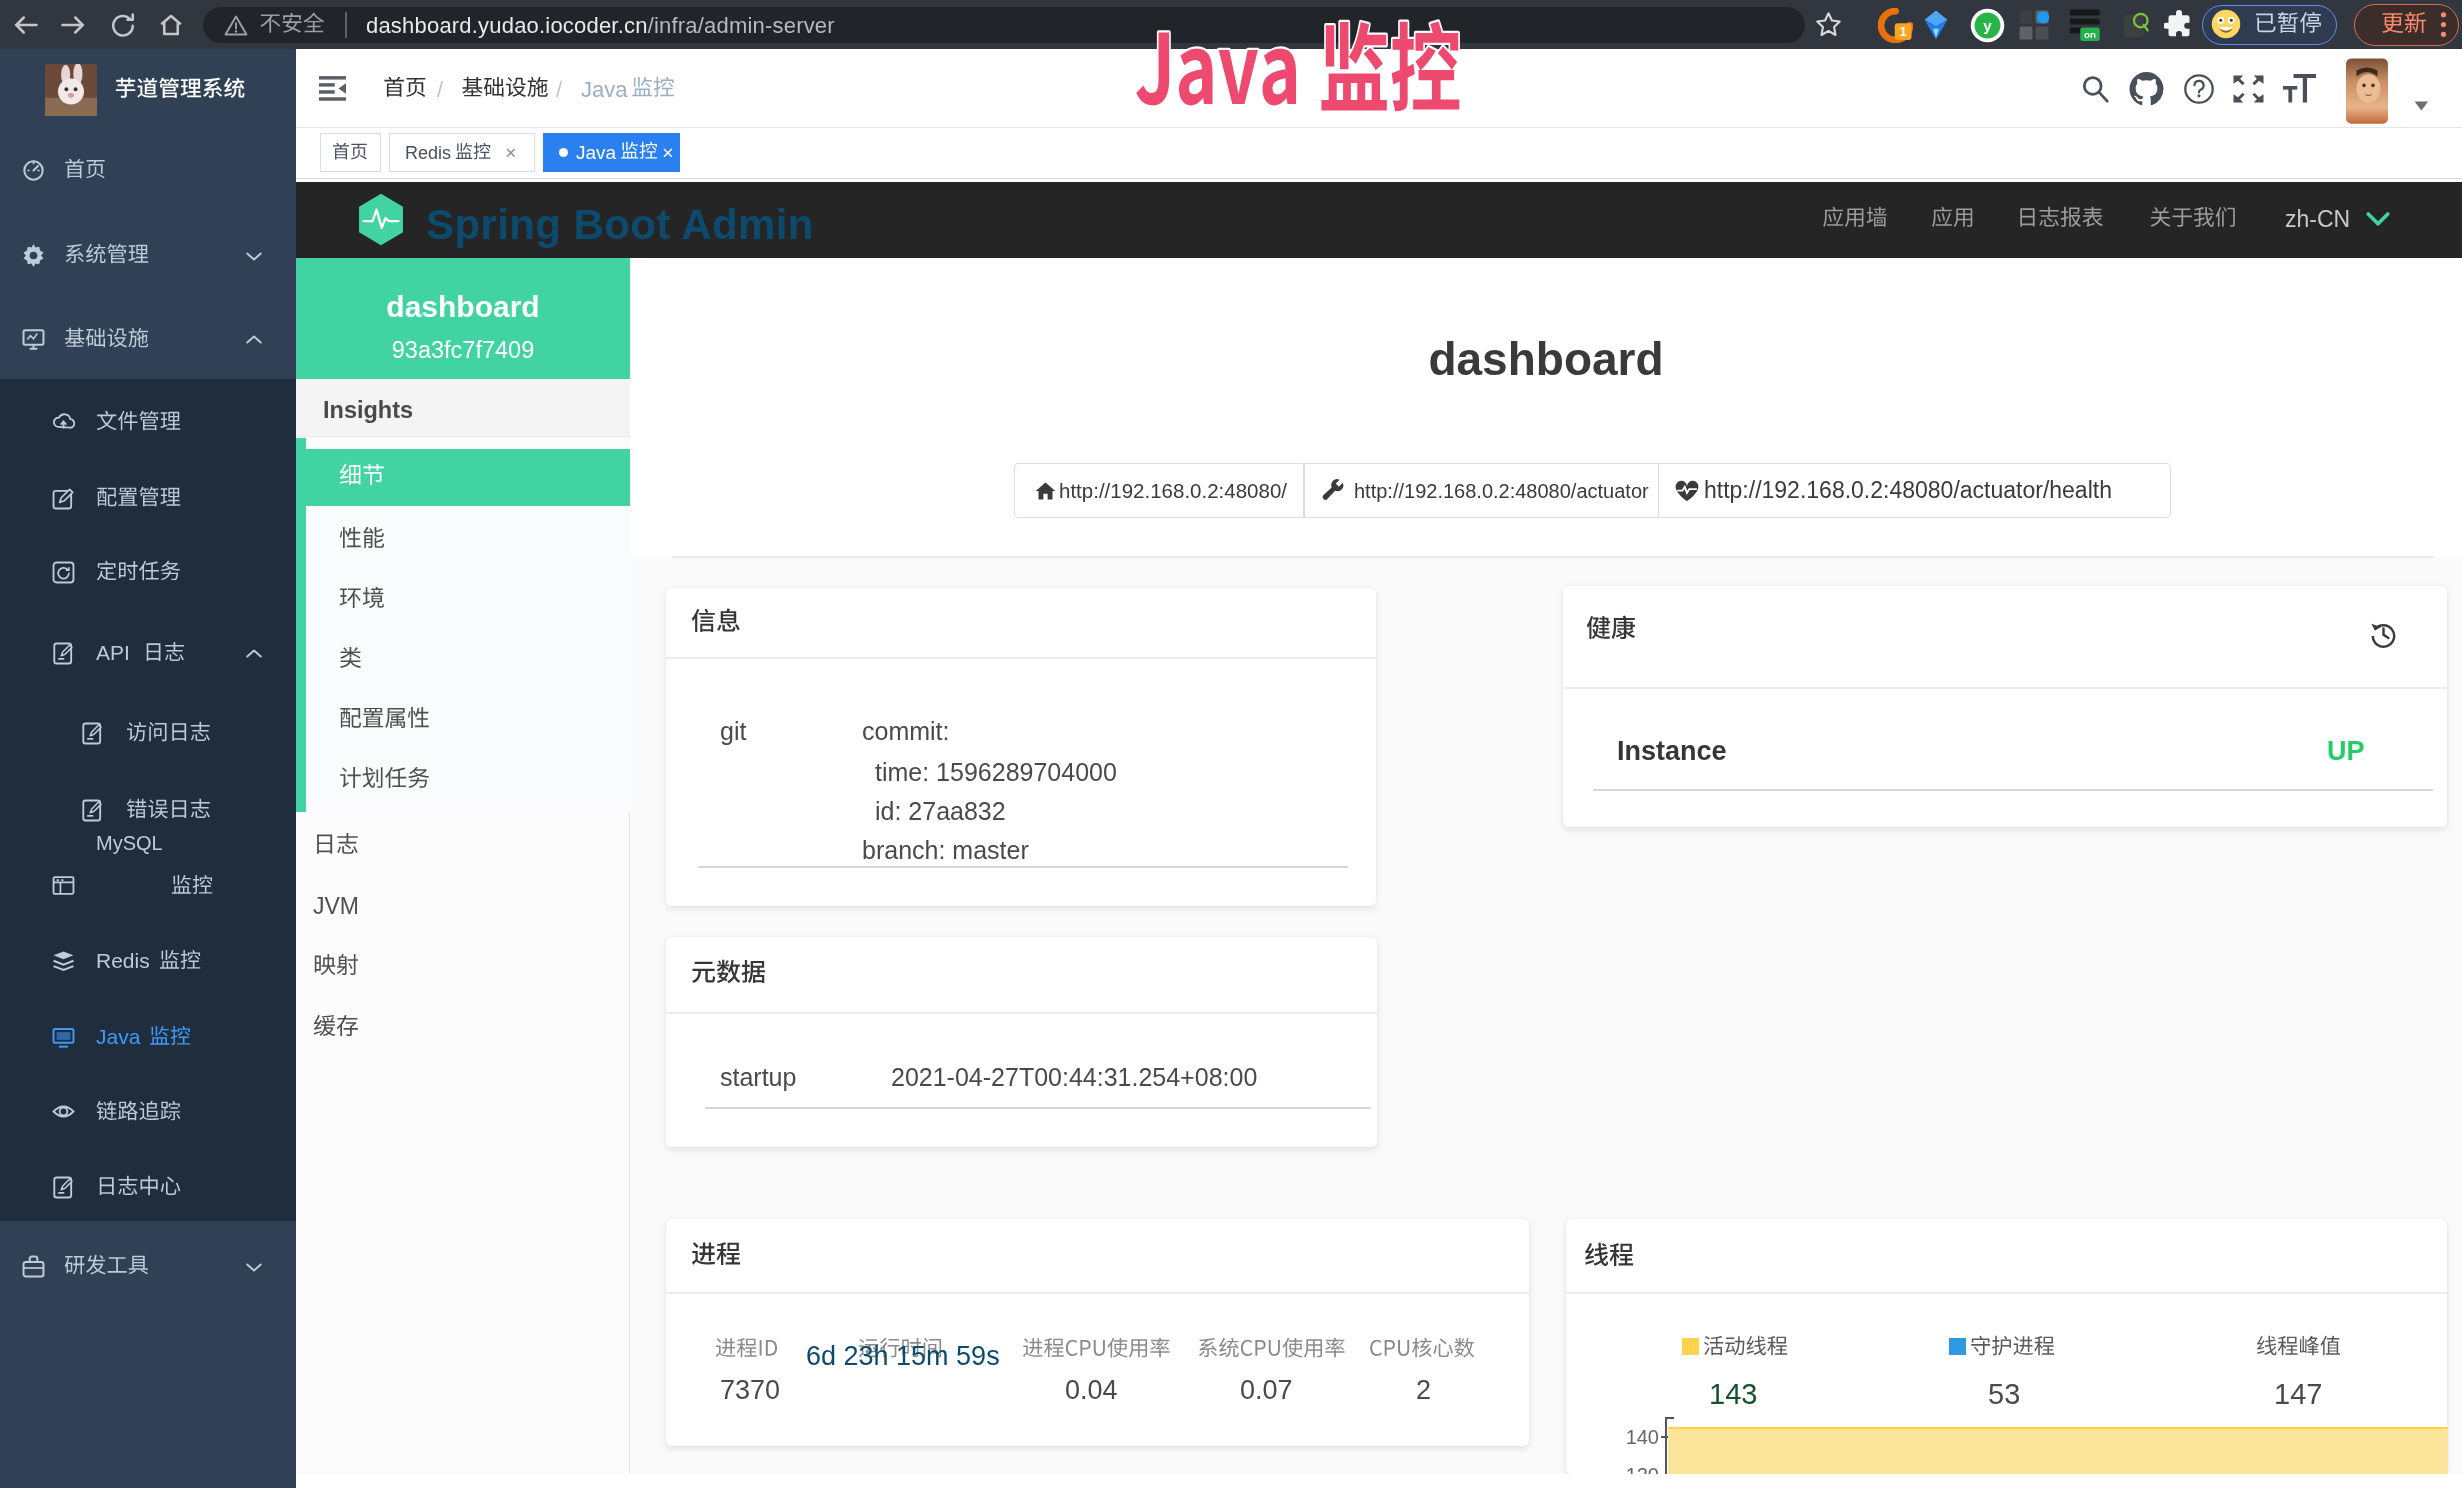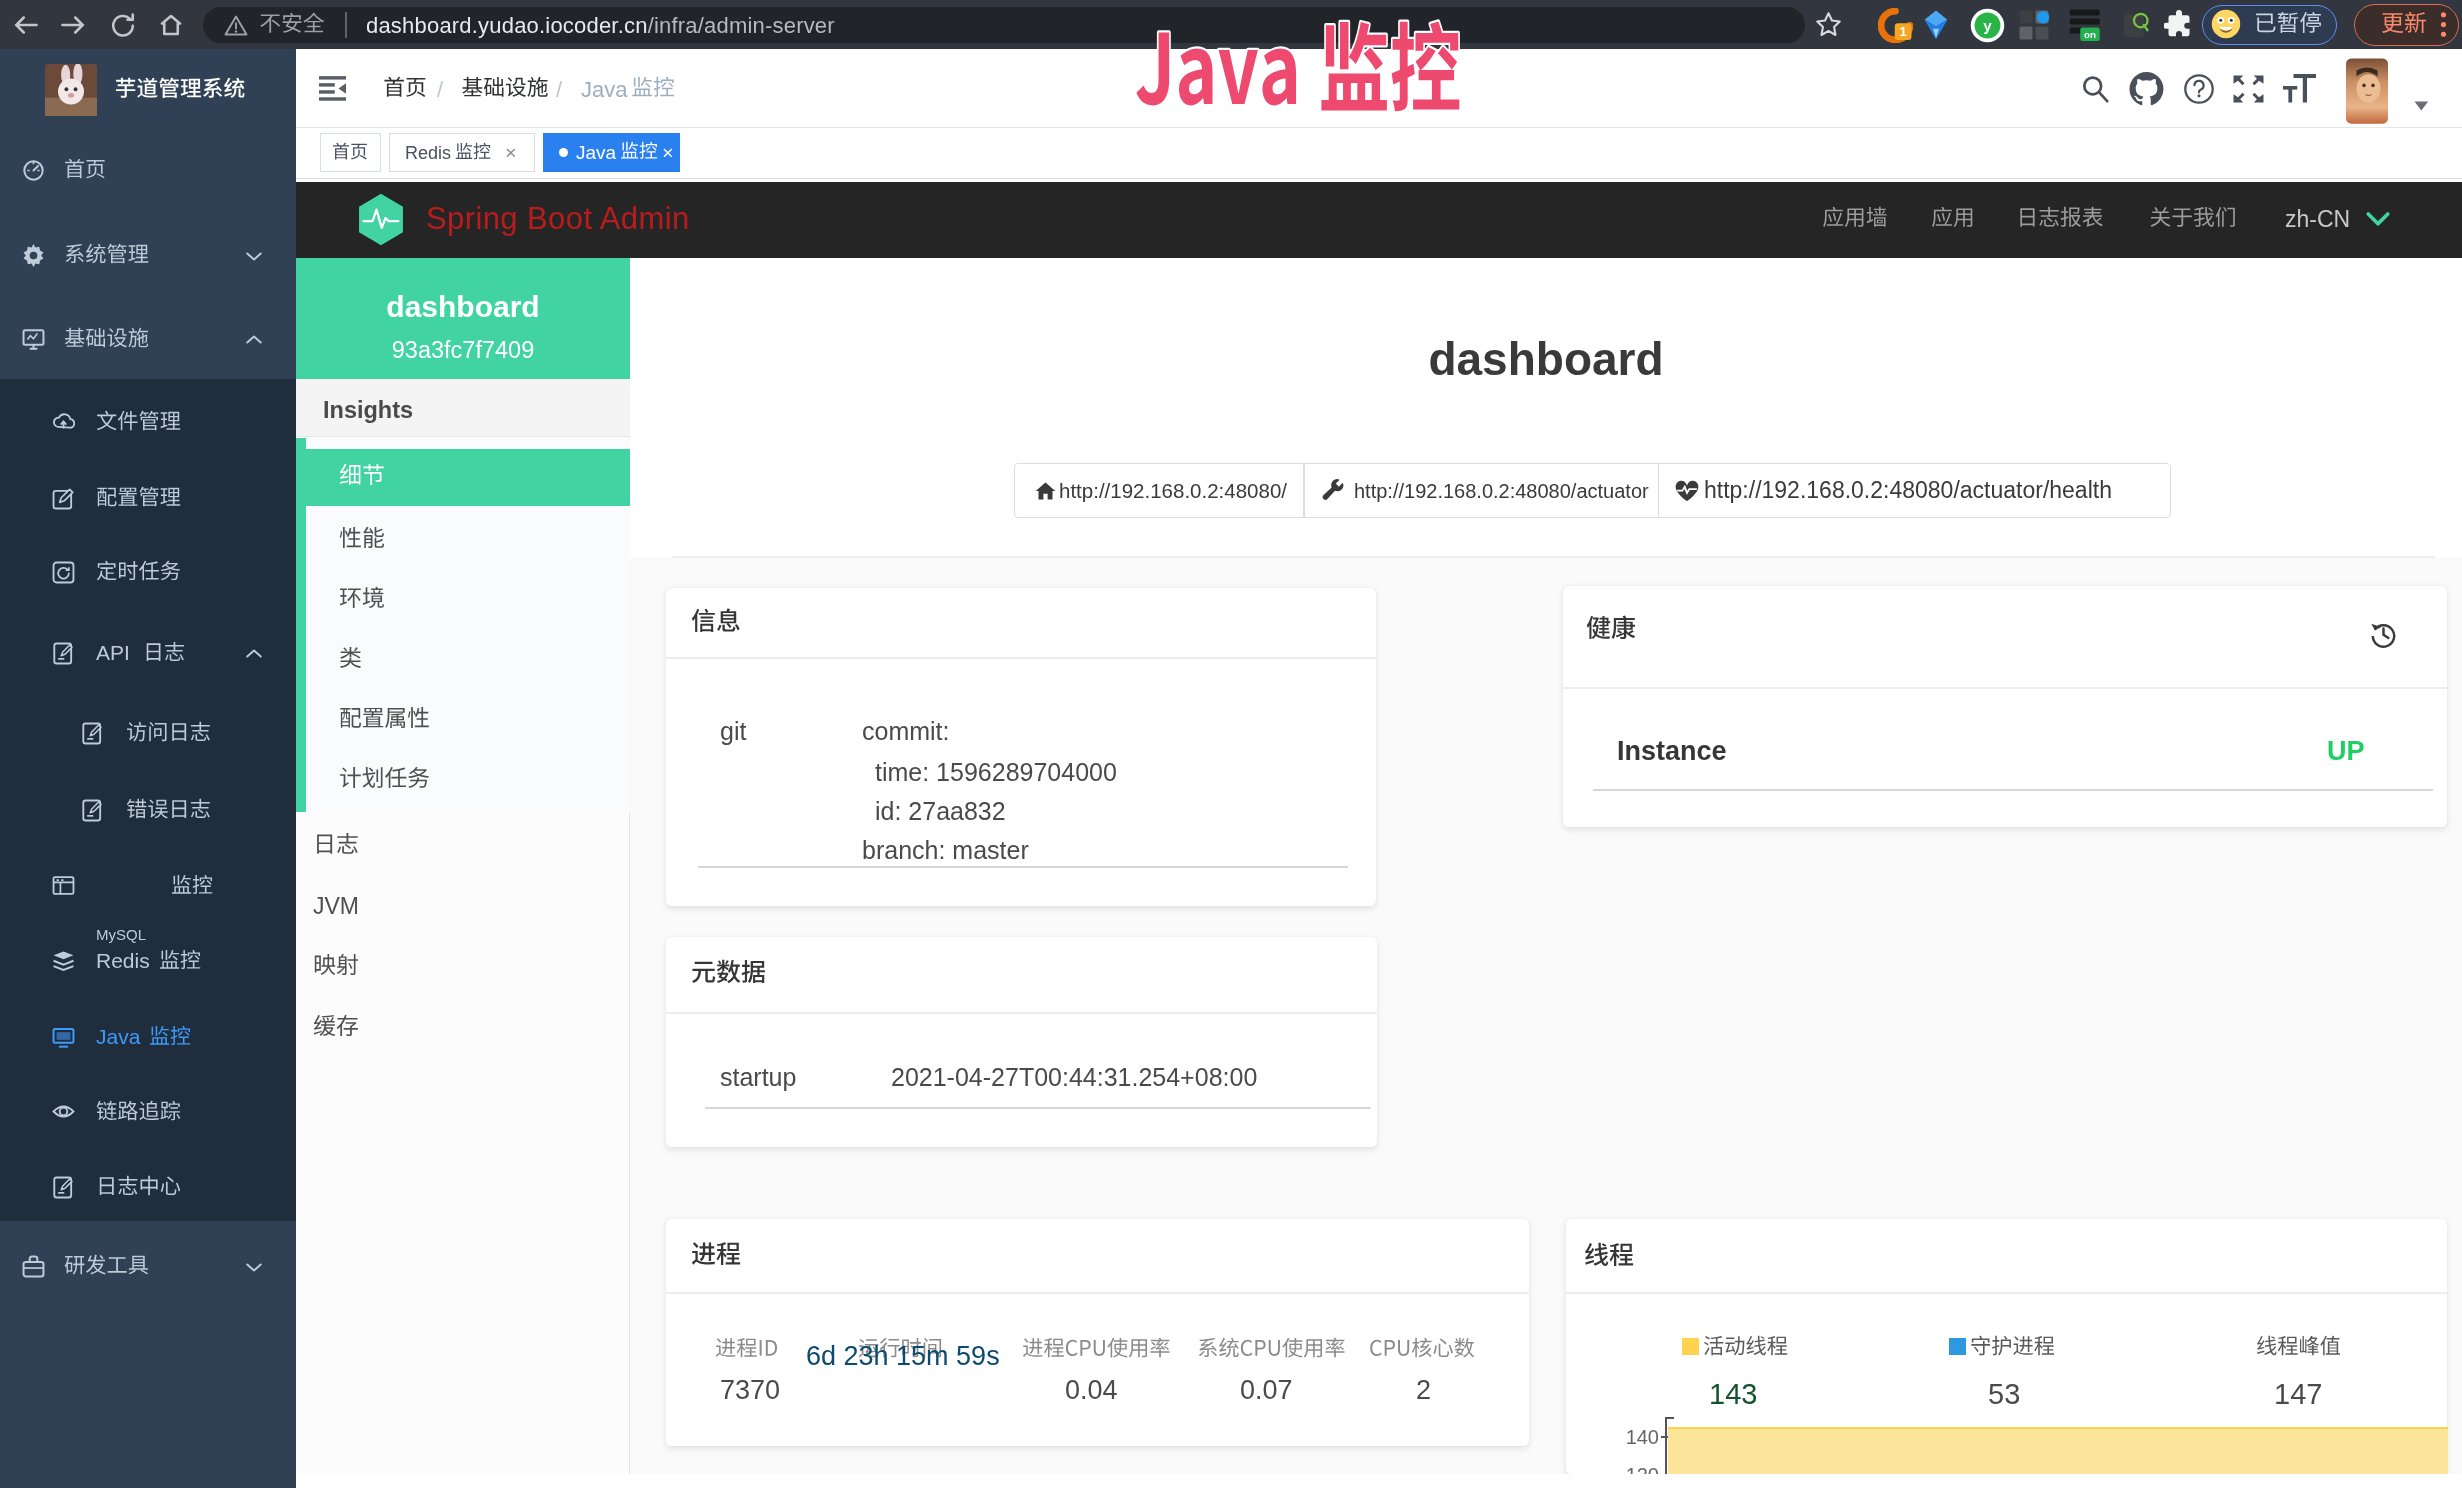--- a/index.html
+++ b/index.html
@@ -221,21 +221,21 @@
           <path transform="translate(0.0,24.6) scale(0.02800,-0.02800)" d="M178 837C148 745 97 657 37 597C50 582 69 545 75 530C107 563 137 604 164 649H401V720H203C218 752 232 785 243 818ZM62 344V275H202V77C202 34 172 6 154 -4C167 -19 184 -50 190 -67C206 -51 232 -34 400 60C395 75 388 104 386 124L271 64V275H408V344H271V479H386V547H106V479H202V344ZM749 840V708H610V840H542V708H444V642H542V510H420V442H958V510H818V642H935V708H818V840ZM610 642H749V510H610ZM547 133H820V27H547ZM547 194V297H820V194ZM478 361V-78H547V-35H820V-74H891V361Z"></path>
           <path transform="translate(28.0,24.6) scale(0.02800,-0.02800)" d="M497 727H821V589H497ZM427 793V523H894V793ZM102 766C156 719 222 652 254 609L306 664C274 705 205 769 152 813ZM366 255V188H592C559 88 490 21 337 -20C353 -34 372 -63 379 -80C533 -34 611 37 651 141C705 32 795 -45 919 -83C928 -62 950 -34 967 -19C841 12 750 85 702 188H961V255H681C686 289 690 326 692 365H923V433H399V365H621C619 325 615 289 609 255ZM189 -50C204 -32 229 -13 389 99C383 114 373 142 369 161L259 89V528H44V456H186V93C186 52 165 29 150 19C163 3 183 -32 189 -50Z"></path>
           <path transform="translate(56.0,24.6) scale(0.02800,-0.02800)" d="M253 352H752V71H253ZM253 426V697H752V426ZM176 772V-69H253V-4H752V-64H832V772Z"></path>
           <path transform="translate(84.0,24.6) scale(0.02800,-0.02800)" d="M270 256V38C270 -44 301 -66 416 -66C440 -66 618 -66 644 -66C741 -66 765 -33 776 98C755 103 724 113 707 126C702 19 693 2 639 2C600 2 450 2 420 2C356 2 345 9 345 39V256ZM378 316C460 268 556 194 601 143L656 194C608 246 510 315 430 361ZM744 232C794 147 850 33 873 -36L946 -5C921 62 862 174 812 257ZM150 247C130 169 95 68 50 5L117 -30C162 36 196 143 217 224ZM459 840V696H56V624H459V454H121V383H886V454H537V624H947V696H537V840Z"></path>
         </svg></span></div>
 <svg class="abs" style="left:52px;top:874px" width="23" height="23" viewBox="0 0 30 30">
       <rect x="2" y="4" width="26" height="22" rx="2" fill="none" stroke="#bfcbd9" stroke-width="2.4"></rect>
       <path d="M2 11h26M11 11v15" stroke="#bfcbd9" stroke-width="2.2"></path>
       <path d="M6 8h3M12 8h3" stroke="#bfcbd9" stroke-width="2"></path>
     </svg>
-<div class="abs lt" style="left:96px;top:926px;font-size:15px;color:#bfcbd9">MySQL</div>
+<div class="abs lt" style="left:96px;top:832px;font-size:20px;color:#bfcbd9">MySQL</div>
 <div style="position:absolute;left:171px;top:874px;line-height:0"><span><svg width="42" height="23.5" viewBox="0 0 56 31" fill="#bfcbd9" xmlns="http://www.w3.org/2000/svg">
           <path transform="translate(0.0,24.6) scale(0.02800,-0.02800)" d="M634 521C705 471 793 400 834 353L894 399C850 445 762 514 691 561ZM317 837V361H392V837ZM121 803V393H194V803ZM616 838C580 691 515 551 429 463C447 452 479 429 491 418C541 474 585 548 622 631H944V699H650C665 739 678 781 689 824ZM160 301V15H46V-53H957V15H849V301ZM230 15V236H364V15ZM434 15V236H570V15ZM639 15V236H776V15Z"></path>
           <path transform="translate(28.0,24.6) scale(0.02800,-0.02800)" d="M695 553C758 496 843 415 884 369L933 418C889 463 804 540 741 594ZM560 593C513 527 440 460 370 415C384 402 408 372 417 358C489 410 572 491 626 569ZM164 841V646H43V575H164V336C114 319 68 305 32 294L49 219L164 261V16C164 2 159 -2 147 -2C135 -3 96 -3 53 -2C63 -22 72 -53 74 -71C137 -72 177 -69 200 -58C225 -46 234 -25 234 16V286L342 325L330 394L234 360V575H338V646H234V841ZM332 20V-47H964V20H689V271H893V338H413V271H613V20ZM588 823C602 792 619 752 631 719H367V544H435V653H882V554H954V719H712C700 754 678 802 658 841Z"></path>
         </svg></span></div>
 <svg class="abs" style="left:52px;top:950px" width="23" height="23" viewBox="0 0 30 30">
       <path d="M15 2l13 5-13 5L2 7z" fill="#bfcbd9"></path>
       <path d="M2 14l13 5 13-5" fill="none" stroke="#bfcbd9" stroke-width="2.6"></path>
       <path d="M2 21l13 5 13-5" fill="none" stroke="#bfcbd9" stroke-width="2.6"></path>
     </svg>
 <div class="abs lt" style="left:96px;top:949px;font-size:21px;color:#bfcbd9">Redis</div>
@@ -379,21 +379,21 @@
         </svg></span></div>
 <svg class="abs" style="left:661px;top:146px" width="13.7" height="13.7" viewBox="0 0 18 18" stroke="#fff" stroke-width="2" stroke-linecap="round">
       <path d="M4.5 4.5l9 9M13.5 4.5l-9 9"></path>
     </svg>
 <div style="position:absolute;left:296px;top:179px;width:2167px;height:3px;background:#fff"></div>
 <div style="position:absolute;left:296px;top:182px;width:2167px;height:76px;background:#252525"></div>
 <svg class="abs" style="left:356px;top:193px" width="50" height="53" viewBox="0 0 66 70">
       <path d="M33 1L62 18v34L33 69 4 52V18z" fill="#42d3a2"></path>
       <path d="M10 37h12l5-15 7 24 5-13 4 4h13" fill="none" stroke="#fff" stroke-width="3" stroke-linejoin="round" stroke-linecap="round"></path>
     </svg>
-<div class="abs lt" style="left:426px;top:201px;font-size:31px;font-weight:normal;color:#b91c1c;letter-spacing:0.4px">Spring Boot Admin</div>
+<div class="abs lt" style="left:426px;top:201px;font-size:42px;font-weight:bold;color:#0c4a6e;letter-spacing:0.4px">Spring Boot Admin</div>
 <div style="position:absolute;left:1822px;top:206px;line-height:0"><span><svg width="66" height="24" viewBox="0 0 87 32" fill="#9d9d9d" xmlns="http://www.w3.org/2000/svg">
           <path transform="translate(0.0,25.5) scale(0.02900,-0.02900)" d="M264 490C305 382 353 239 372 146L443 175C421 268 373 407 329 517ZM481 546C513 437 550 295 564 202L636 224C621 317 584 456 549 565ZM468 828C487 793 507 747 521 711H121V438C121 296 114 97 36 -45C54 -52 88 -74 102 -87C184 62 197 286 197 438V640H942V711H606C593 747 565 804 541 848ZM209 39V-33H955V39H684C776 194 850 376 898 542L819 571C781 398 704 194 607 39Z"></path>
           <path transform="translate(29.0,25.5) scale(0.02900,-0.02900)" d="M153 770V407C153 266 143 89 32 -36C49 -45 79 -70 90 -85C167 0 201 115 216 227H467V-71H543V227H813V22C813 4 806 -2 786 -3C767 -4 699 -5 629 -2C639 -22 651 -55 655 -74C749 -75 807 -74 841 -62C875 -50 887 -27 887 22V770ZM227 698H467V537H227ZM813 698V537H543V698ZM227 466H467V298H223C226 336 227 373 227 407ZM813 466V298H543V466Z"></path>
           <path transform="translate(58.0,25.5) scale(0.02900,-0.02900)" d="M558 205H719V129H558ZM503 247V87H775V247ZM403 644C440 604 481 548 499 512L554 545C536 582 493 635 455 673ZM822 671C798 631 755 576 723 541L776 513C809 547 849 595 882 643ZM605 841V754H363V690H605V505H326V440H958V505H676V690H916V754H676V841ZM375 367V-79H442V-35H834V-76H904V367ZM442 25V307H834V25ZM35 163 64 91C143 126 243 171 338 216L323 280L223 238V530H321V599H223V828H154V599H46V530H154V209C109 191 68 175 35 163Z"></path>
         </svg></span></div>
 <div style="position:absolute;left:1931px;top:206px;line-height:0"><span><svg width="44" height="24" viewBox="0 0 58 32" fill="#9d9d9d" xmlns="http://www.w3.org/2000/svg">
           <path transform="translate(0.0,25.5) scale(0.02900,-0.02900)" d="M264 490C305 382 353 239 372 146L443 175C421 268 373 407 329 517ZM481 546C513 437 550 295 564 202L636 224C621 317 584 456 549 565ZM468 828C487 793 507 747 521 711H121V438C121 296 114 97 36 -45C54 -52 88 -74 102 -87C184 62 197 286 197 438V640H942V711H606C593 747 565 804 541 848ZM209 39V-33H955V39H684C776 194 850 376 898 542L819 571C781 398 704 194 607 39Z"></path>
           <path transform="translate(29.0,25.5) scale(0.02900,-0.02900)" d="M153 770V407C153 266 143 89 32 -36C49 -45 79 -70 90 -85C167 0 201 115 216 227H467V-71H543V227H813V22C813 4 806 -2 786 -3C767 -4 699 -5 629 -2C639 -22 651 -55 655 -74C749 -75 807 -74 841 -62C875 -50 887 -27 887 22V770ZM227 698H467V537H227ZM813 698V537H543V698ZM227 466H467V298H223C226 336 227 373 227 407ZM813 466V298H543V466Z"></path>
         </svg></span></div>
 <div style="position:absolute;left:2016px;top:206px;line-height:0"><span><svg width="88" height="24" viewBox="0 0 116 32" fill="#9d9d9d" xmlns="http://www.w3.org/2000/svg">

